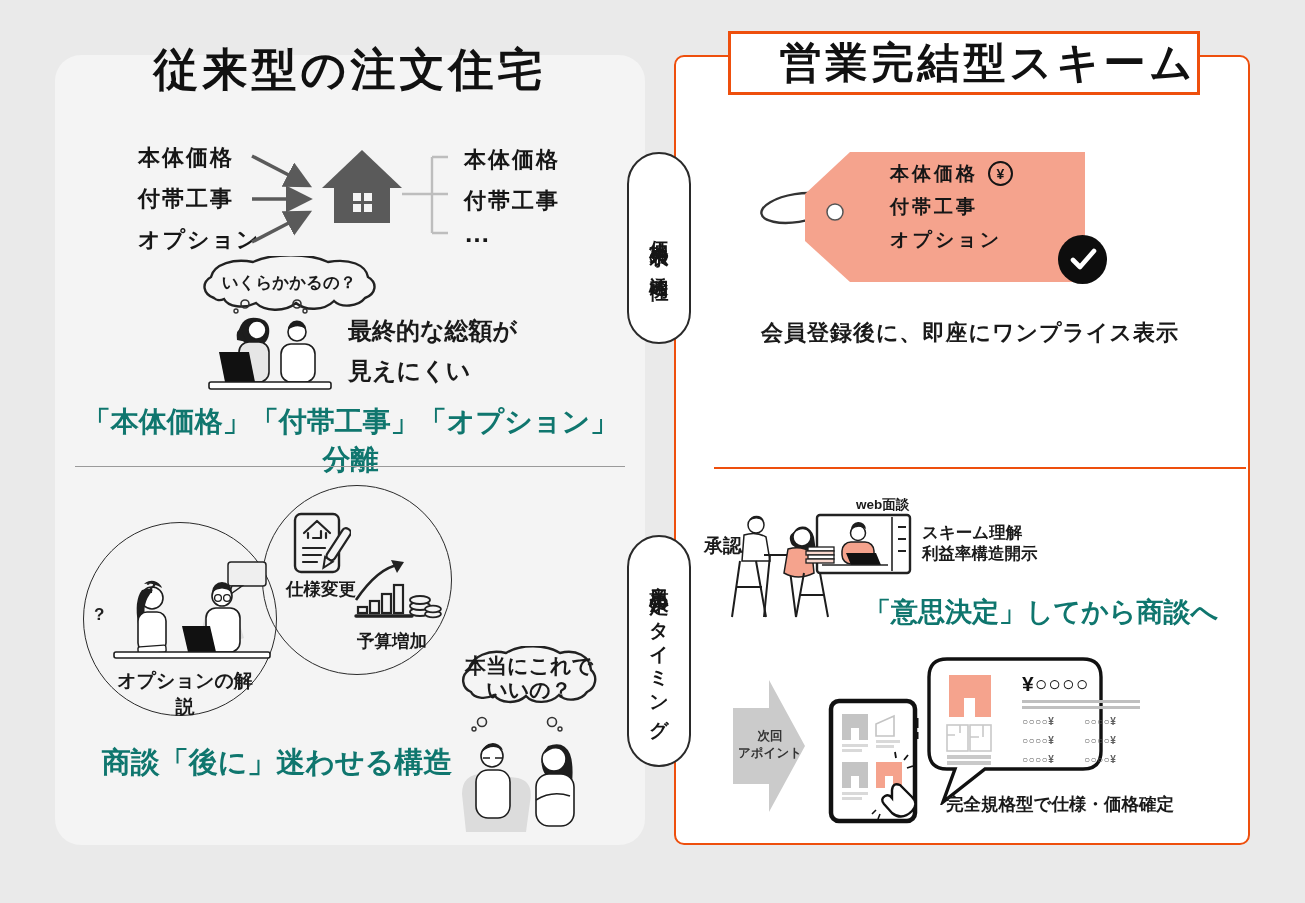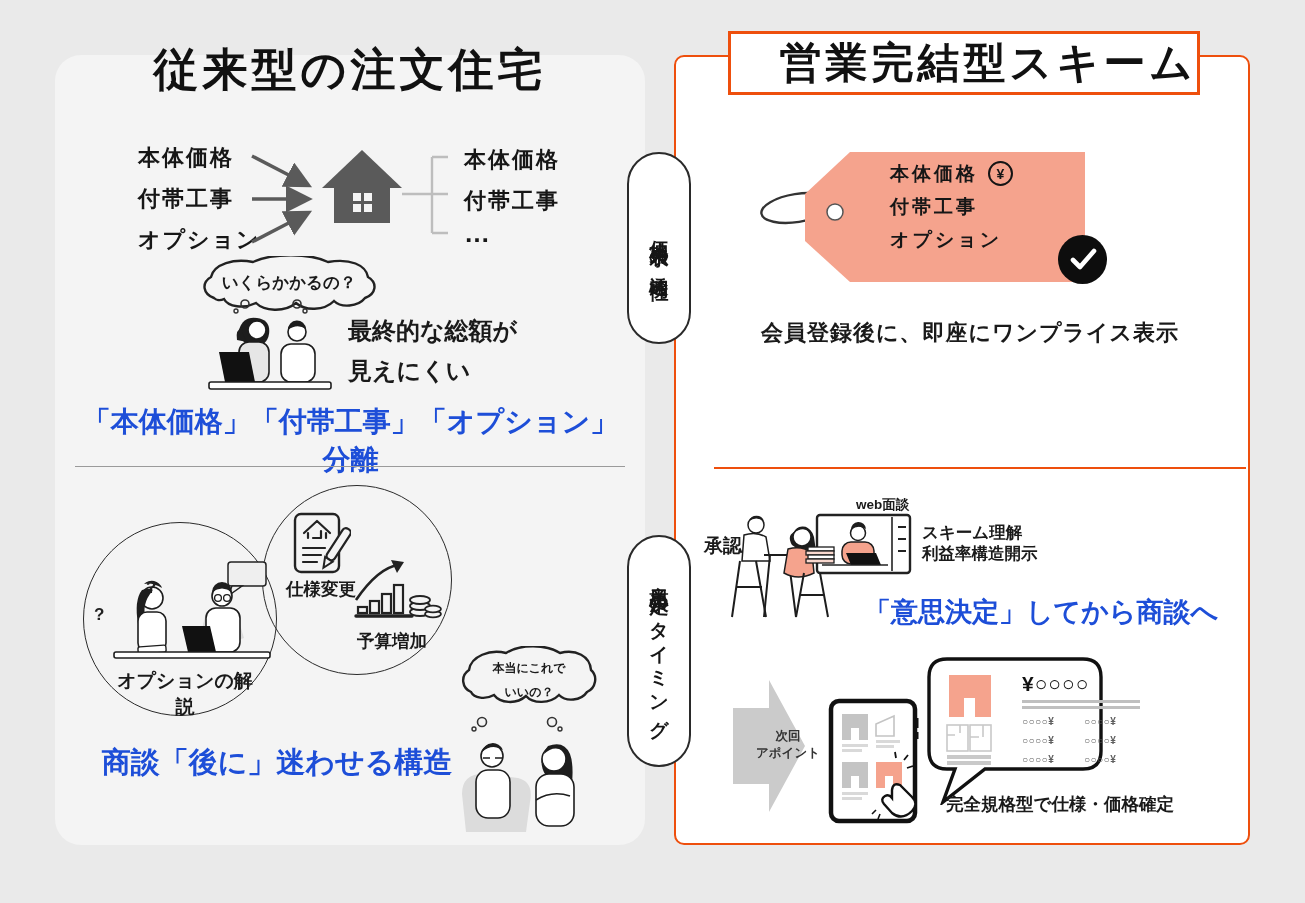--- a/index.html
+++ b/index.html
@@ -12,21 +12,21 @@
   *{box-sizing:border-box;margin:0;padding:0}
   body{font-family:"Liberation Sans","DejaVu Sans",sans-serif;background:#EAEAEA;}
   .page{position:relative;width:1305px;height:903px;background:#EAEAEA;overflow:hidden;color:var(--ink);}
   .abs{position:absolute;}
   .panel-left{left:55px;top:55px;width:590px;height:790px;background:#F4F4F4;border-radius:26px;}
   .panel-right{left:674px;top:55px;width:576px;height:790px;background:#fff;border:2.5px solid var(--orange);border-radius:10px;}
   .big-title{font-weight:900;letter-spacing:4px;font-size:45px;text-align:center;color:#111;}
   .title-box{left:728px;top:31px;width:472px;height:64px;background:#fff;border:3px solid var(--orange);display:flex;align-items:center;justify-content:center;z-index:6;padding-left:48px;}
   .pill{left:627px;width:64px;background:#fff;border:2px solid #2a2a2a;border-radius:999px;display:flex;align-items:center;justify-content:center;writing-mode:vertical-rl;text-orientation:upright;font-size:19px;font-weight:800;letter-spacing:3px;z-index:5;}
   .flow-label{font-size:22px;font-weight:800;letter-spacing:2px;}
-  .headline{font-weight:900;text-align:center;color:#1d4ed8;}
+  .headline{font-weight:900;text-align:center;color:#0f766e;}
   .note{font-weight:800;color:#1a1a1a;}
   .divider-l{left:75px;top:466px;width:550px;height:1px;background:#9A9A9A;}
   .divider-r{left:714px;top:467px;width:532px;height:2px;background:var(--orange);}
   .circle-outline{border:1.6px solid #2b2b2b;border-radius:50%;background:transparent;}
   .badge{left:1144px;top:474px;width:118px;height:118px;border-radius:50%;background:var(--orange);color:#fff;display:flex;flex-direction:column;align-items:center;justify-content:center;font-size:20px;font-weight:800;line-height:27px;letter-spacing:1px;z-index:7;}
   .tag-row{display:flex;align-items:center;height:33px;font-size:19px;font-weight:800;letter-spacing:3px;}
   .yen-badge{display:inline-flex;width:25px;height:25px;border:2px solid #141414;border-radius:50%;align-items:center;justify-content:center;font-size:14px;font-weight:800;margin-left:10px;letter-spacing:0;}
   .check-circle{left:1058px;top:235px;width:49px;height:49px;border-radius:50%;background:#0d0d0d;display:flex;align-items:center;justify-content:center;z-index:3;}
   .arrow-label{font-size:12.5px;font-weight:700;color:#333;text-align:center;line-height:17px;}
   .price-big{font-size:21px;font-weight:800;letter-spacing:1px;color:#111;}
@@ -154,21 +154,21 @@
       <ellipse cx="81" cy="58" rx="8" ry="3.4"></ellipse>
         <ellipse cx="81" cy="53" rx="8" ry="3.4"></ellipse>
     </g>
   </svg>
   <div class="abs note" style="left:353px;top:629px;width:78px;text-align:center;font-size:17.5px;">予算増加</div>
 
   <svg class="abs" style="left:458px;top:646px;" width="142" height="66" viewBox="0 0 142 66">
     <path d="M13,46 C4,42 2,30 11,24 C13,10 32,3 48,7 C62,-2 88,-2 102,7 C118,3 132,10 133,24 C140,30 138,42 129,46
              C123,55 108,56 101,49 C92,58 75,58 68,50 C58,59 42,57 36,49 C27,54 16,52 13,46 Z" fill="#F4F4F4" stroke="#222" stroke-width="2.4"></path>
   </svg>
-  <div class="abs note" style="left:458px;top:656px;width:142px;text-align:center;font-size:12px;line-height:24px;">
+  <div class="abs note" style="left:458px;top:656px;width:142px;text-align:center;font-size:21px;line-height:24px;font-family:Liberation Mono, monospace;">
     <div>本当にこれで</div>
     <div>いいの？</div>
   </div>
 
   <svg class="abs" style="left:452px;top:714px;" width="155" height="120" viewBox="0 0 155 120">
     <circle cx="30" cy="8" r="4.5" fill="none" stroke="#333" stroke-width="1.6"></circle>
     <circle cx="22" cy="15" r="2" fill="none" stroke="#333" stroke-width="1.4"></circle>
     <circle cx="100" cy="8" r="4.5" fill="none" stroke="#333" stroke-width="1.6"></circle>
     <circle cx="108" cy="15" r="2" fill="none" stroke="#333" stroke-width="1.4"></circle>
     <path d="M10,80 q0,-22 26,-20 l30,4 q16,4 12,24 l-4,30 l-60,0 Z" fill="#DCDCDC"></path>
@@ -249,21 +249,21 @@
   <div class="abs headline" style="left:850px;top:594px;width:382px;font-size:27px;">「意思決定」してから商談へ</div>
 
   <div class="abs note" style="left:922px;top:522px;font-size:16.5px;line-height:21px;">
     <div>スキーム理解</div>
     <div>利益率構造開示</div>
   </div>
 
   <svg class="abs" style="left:733px;top:676px;" width="74" height="140" viewBox="0 0 74 140">
     <polygon points="0,32 36,32 36,4 72,70 36,136 36,108 0,108" fill="#CBCBCB"></polygon>
   </svg>
-  <div class="abs arrow-label" style="left:735px;top:728px;width:70px;margin-left:18px;">
+  <div class="abs arrow-label" style="left:735px;top:728px;width:70px;">
     <div>次回</div>
     <div>アポイント</div>
   </div>
 
   <svg class="abs" style="left:828px;top:698px;" width="96" height="130" viewBox="0 0 96 130">
     <rect x="3" y="3" width="84" height="120" rx="8" fill="#fff" stroke="#111" stroke-width="4.5"></rect>
     <path d="M89,20 v10 M89,34 v7" stroke="#111" stroke-width="3"></path>
     <rect x="14" y="16" width="26" height="26" fill="#C4C4C4"></rect>
       <rect x="23" y="30" width="8" height="12" fill="#fff"></rect>
     <rect x="14" y="46" width="26" height="3" fill="#D9D9D9"></rect>

